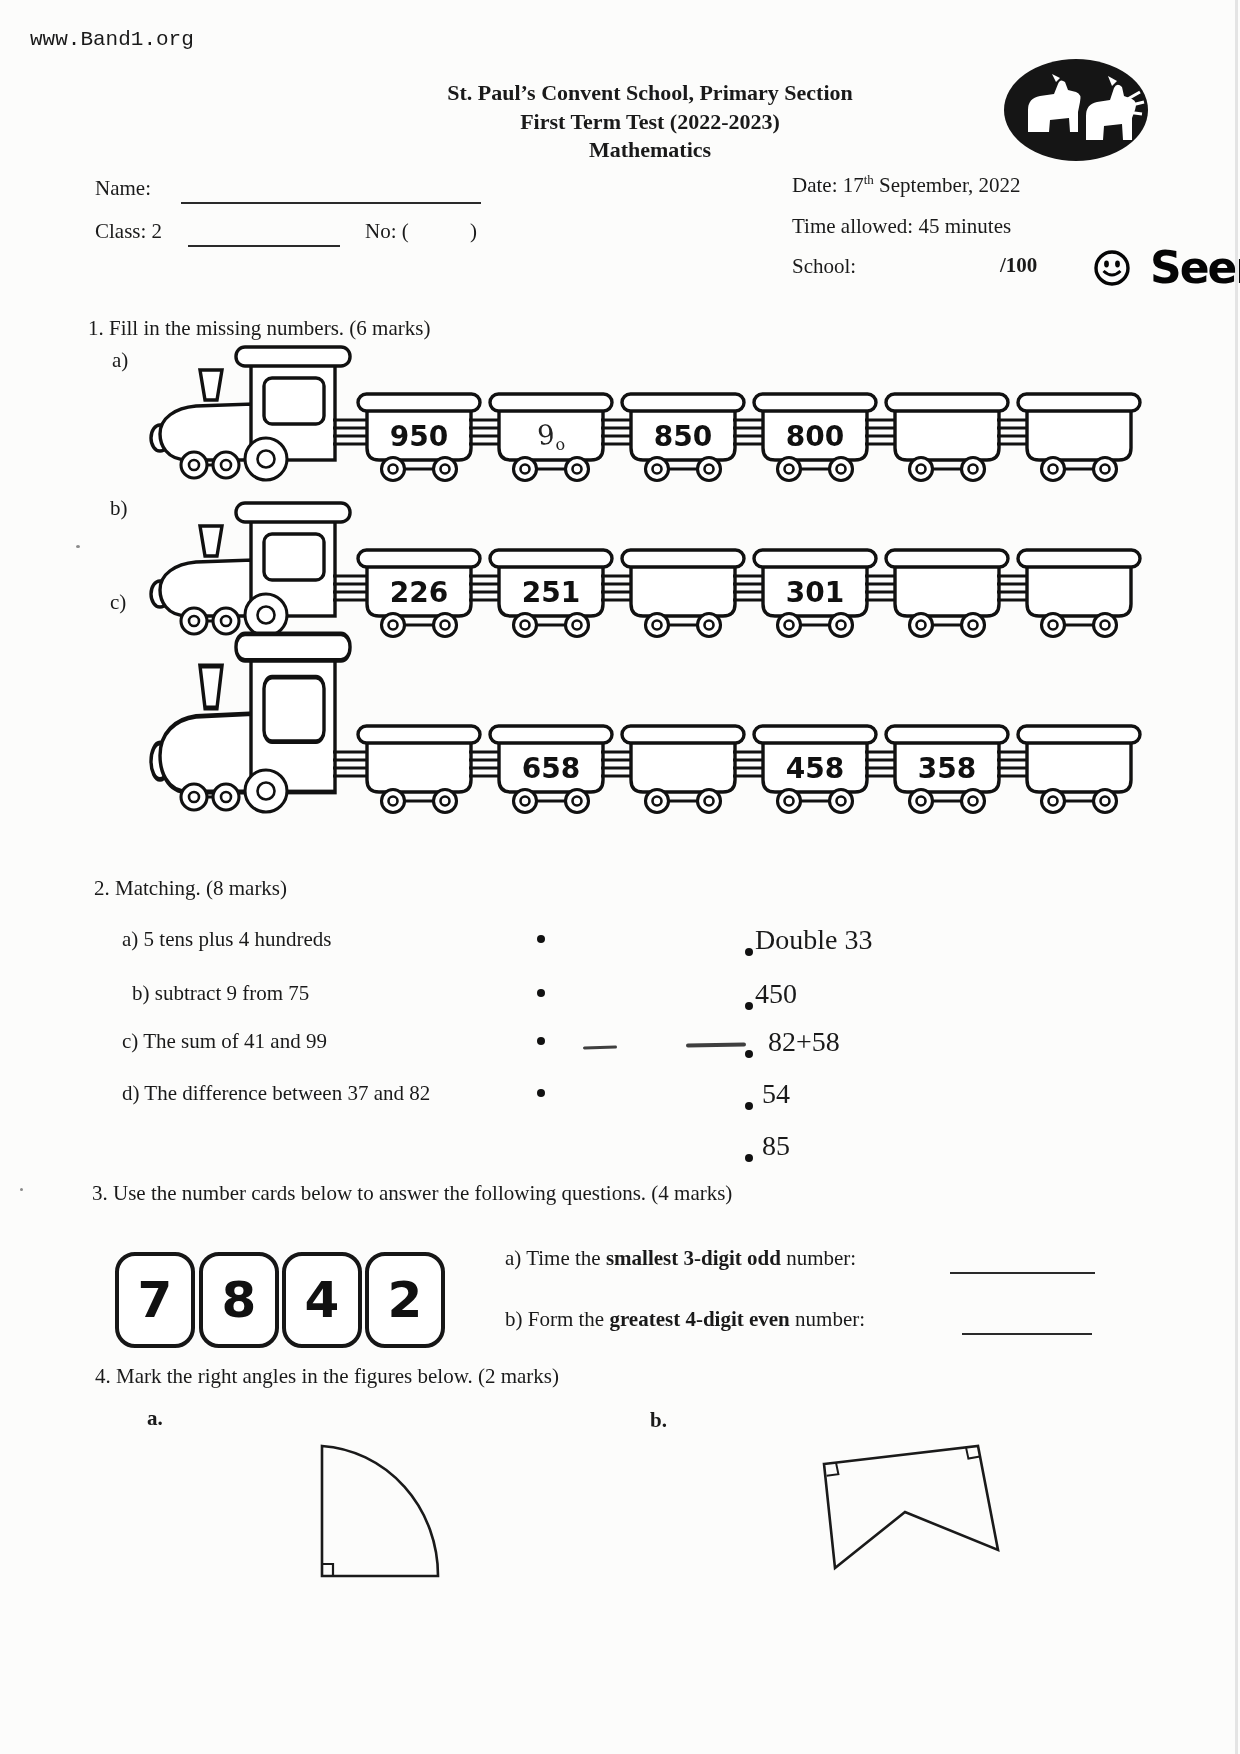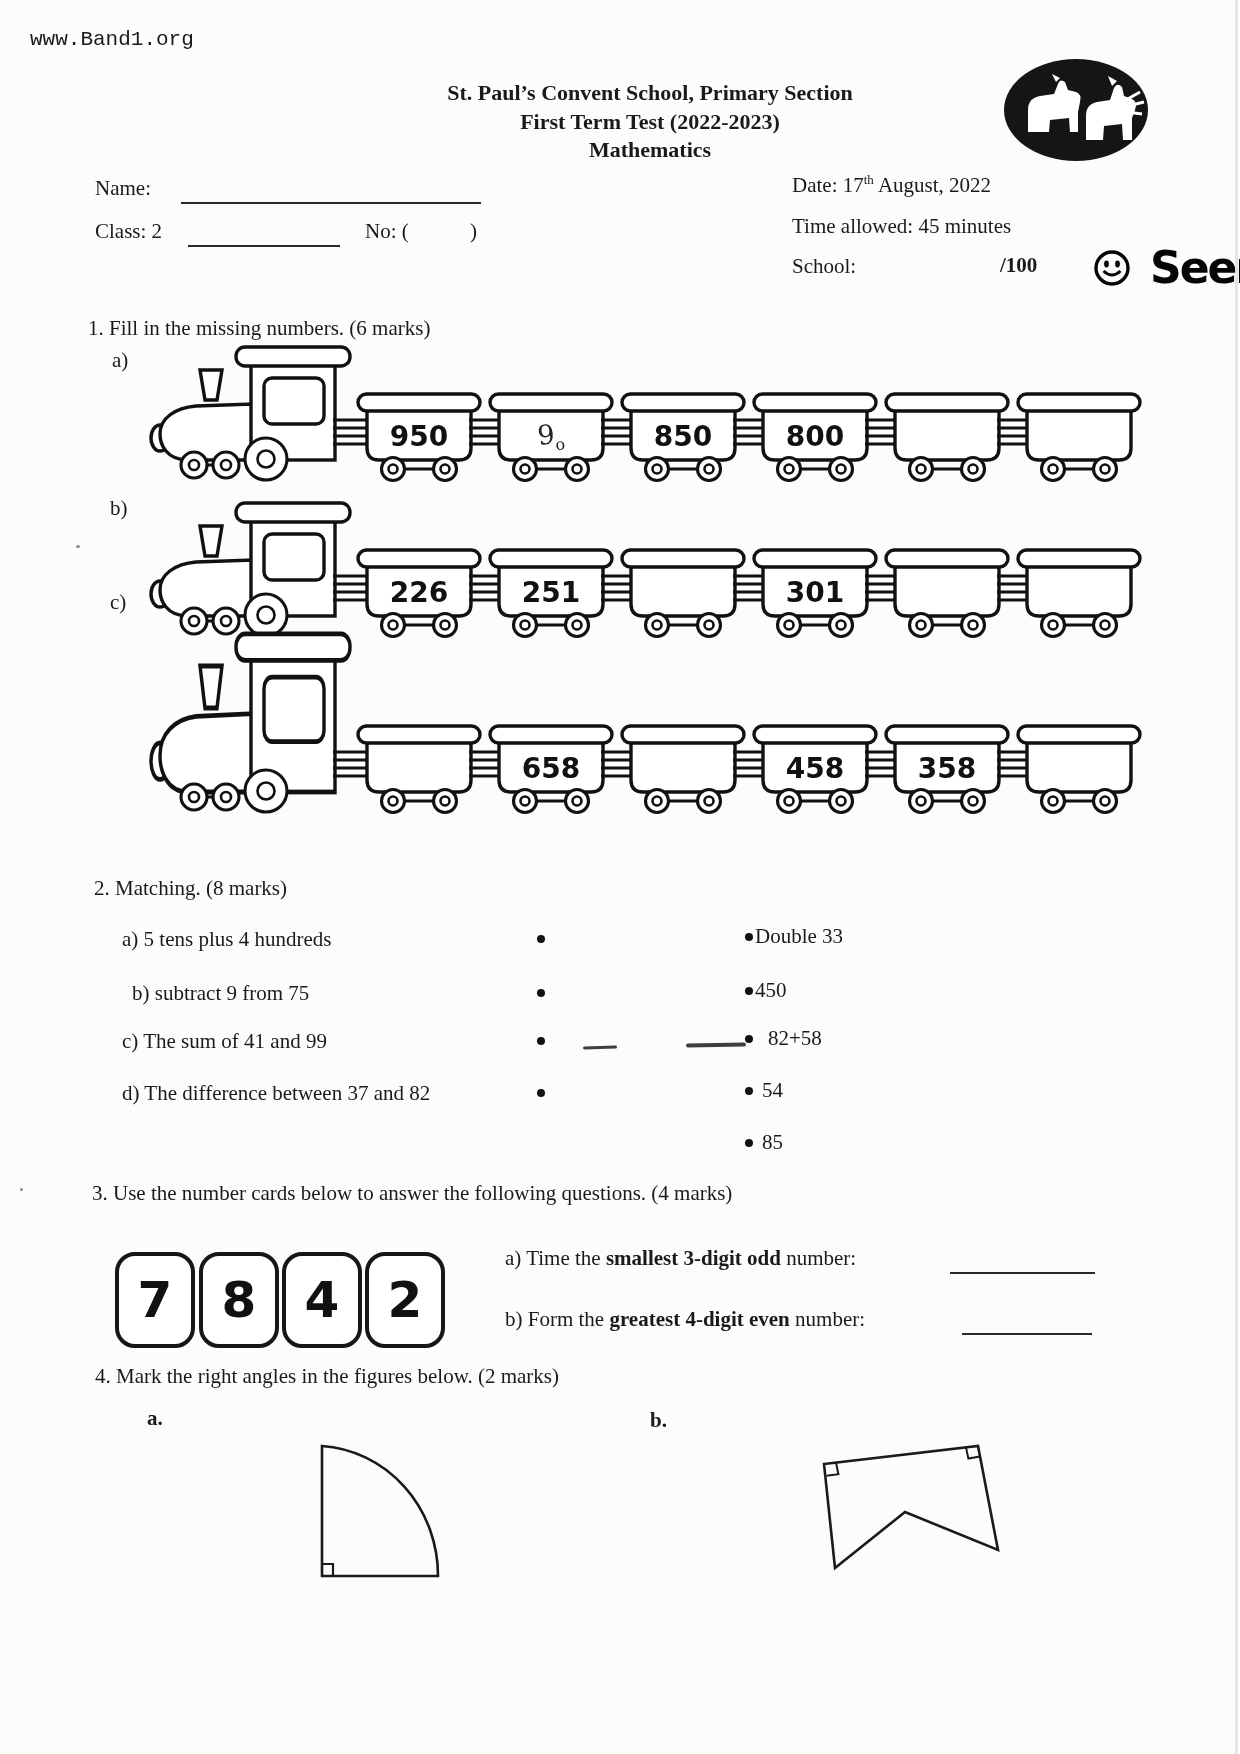--- a/index.html
+++ b/index.html
@@ -10,21 +10,21 @@
   }
   .abs{position:absolute;}
   .sans{font-family:Liberation Mono, monospace;}
   .ser{font-family:"Liberation Serif",serif;}
   .b{font-weight:bold;}
   .t21{font-size:21px;}
   .t22{font-size:22px;}
   .center{text-align:center;}
   .uline{border-bottom:2px solid #2a2a2a;height:0;}
   .dot{width:8px;height:8px;border-radius:50%;background:#111;display:inline-block;flex:0 0 auto;}
-  .mrow{display:flex;align-items:center;font-size:21px;}
+  .mrow{display:flex;align-items:flex-end;font-size:28px;}
   .card{
     width:80px;height:96px;border:4px solid #161616;border-radius:20px;
     display:flex;align-items:center;justify-content:center;
     font-family:"DejaVu Sans",sans-serif;font-size:50px;font-weight:bold;color:#111;
     background:#fff;box-sizing:border-box;
   }
   .pencil{background:#3f3f3f;border-radius:2px;}
   .speck{background:#8a8a8a;border-radius:50%;}
   .scan-edge{background:#dcdcdc;opacity:.75;}
   .brand{display:flex;align-items:center;gap:18px;}
@@ -54,21 +54,21 @@
 </div>
 
 <div class="abs ser t21" style="left:95px;top:176px;">Name:</div>
 <div class="abs uline" style="left:181px;top:202px;width:300px;"></div>
 <div class="abs ser t21" style="left:95px;top:219px;">Class: 2</div>
 <div class="abs uline" style="left:188px;top:245px;width:152px;"></div>
 <div class="abs ser t21" style="left:365px;top:219px;">No: (</div>
 <div class="abs ser t21" style="left:470px;top:219px;">)</div>
 
 <div class="abs ser t21" style="left:792px;top:172px;">
-  <span>Date: 17</span><sup>th</sup><span> August, 2022</span>
+  <span>Date: 17</span><sup>th</sup><span> September, 2022</span>
 </div>
 <div class="abs ser t21" style="left:792px;top:214px;">Time allowed: 45 minutes</div>
 <div class="abs ser t21" style="left:792px;top:254px;">School:</div>
 <div class="abs ser t21 b" style="left:1000px;top:253px;">/100</div>
 
 <div class="abs brand" style="left:1092px;top:242px;">
   <svg width="40" height="40" viewBox="0 0 40 40">
     <circle cx="20" cy="20" r="16" fill="none" stroke="#050505" stroke-width="3.4"></circle>
     <ellipse cx="14.5" cy="16" rx="2.4" ry="3.4" fill="#050505"></ellipse>
     <ellipse cx="25.5" cy="16" rx="2.4" ry="3.4" fill="#050505"></ellipse>

